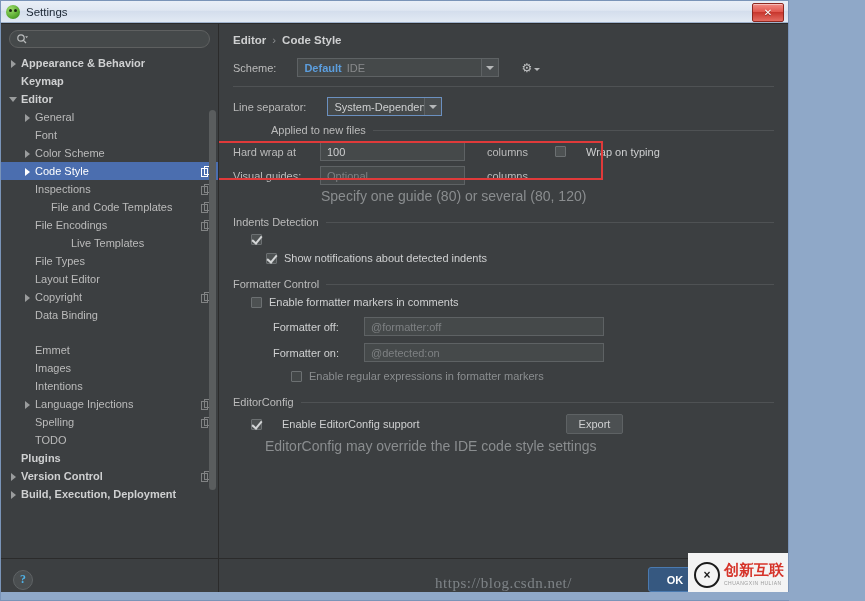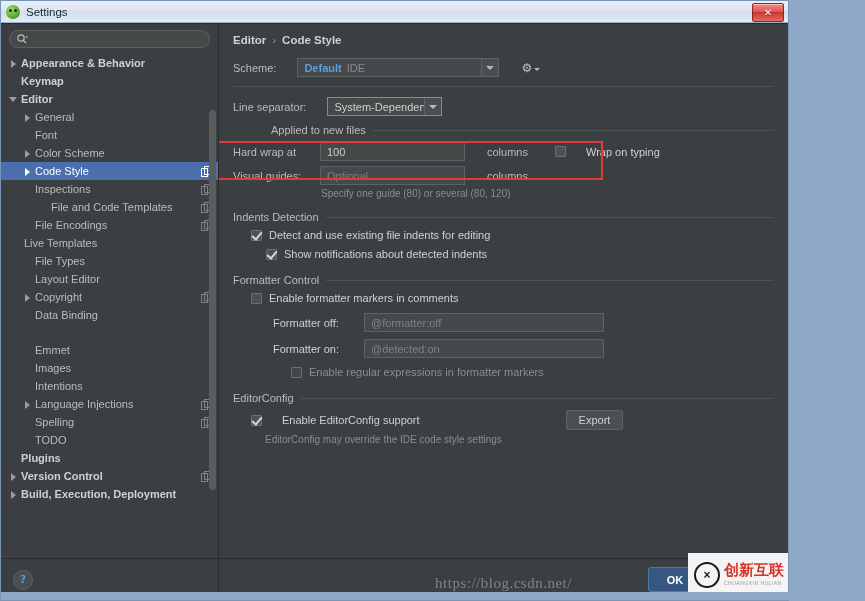--- a/index.html
+++ b/index.html
@@ -190,21 +190,21 @@
   .cb{
     width:11px;height:11px;flex:0 0 11px;border:1px solid #6c7072;background:#4d5152;
     position:relative;box-sizing:border-box;border-radius:1px;
   }
   .cb.checked:after{
     content:"";position:absolute;left:2px;top:-1px;width:4px;height:8px;
     border-right:2px solid #d4d6d7;border-bottom:2px solid #d4d6d7;
     transform:rotate(40deg);
   }
   .cb-row{display:flex;align-items:center;gap:7px;color:#cfd0d1;font-size:11px;margin-bottom:7px;}
-  .hint{color:#8a8d8f;font-size:10px;}
+  .hint{color:#8a8d8f;font-size:14px;}
   .btn{
     background:#4c5052;border:1px solid #5e6264;border-radius:2px;
     color:#cfd0d1;font-size:11px;padding:3px 12px;
     font-family:"Liberation Sans", sans-serif;
   }
   
   .annot{
     position:absolute;border:2px solid #e03a3a;pointer-events:none;
   }
   
@@ -327,21 +327,21 @@
               </svg></span>
           </div>
           <div class="node" style="padding-left: 22px;">
             <span class="arrow"></span>
             <span class="lbl">File Encodings</span>
             <span class="copy-ico"><svg width="11" height="11" viewBox="0 0 11 11">
                 <rect x="0.5" y="2.5" width="6" height="8" fill="none" stroke="currentColor" stroke-width="1"></rect>
                 <rect x="3.5" y="0.5" width="6" height="8" fill="none" stroke="currentColor" stroke-width="1"></rect>
               </svg></span>
           </div>
-          <div class="node" style="padding-left: 11px;">
+          <div class="node" style="padding-left: 22px; margin-left: 36px;">
             <span class="arrow"></span>
             <span class="lbl">Live Templates</span>
           </div>
           <div class="node" style="padding-left: 22px;">
             <span class="arrow"></span>
             <span class="lbl">File Types</span>
           </div>
           <div class="node" style="padding-left: 22px;">
             <span class="arrow"></span>
             <span class="lbl">Layout Editor</span>
@@ -480,21 +480,20 @@
           <div class="hint" style="margin-left:88px;">Specify one guide (80) or several (80, 120)</div>
         </div>
 
         <div class="group" style="margin-top:12px;">
           <div class="group-title">
             <span>Indents Detection</span>
             <span class="ln"></span>
           </div>
           <div class="cb-row" style="margin-left:18px;">
             <span class="cb checked"></span>
-            <span>Detect and use existing file indents for editing</span>
           </div>
           <div class="cb-row" style="margin-left:33px;">
             <span class="cb checked"></span>
             <span>Show notifications about detected indents</span>
           </div>
         </div>
 
         <div class="group" style="margin-top:14px;">
           <div class="group-title">
             <span>Formatter Control</span>

